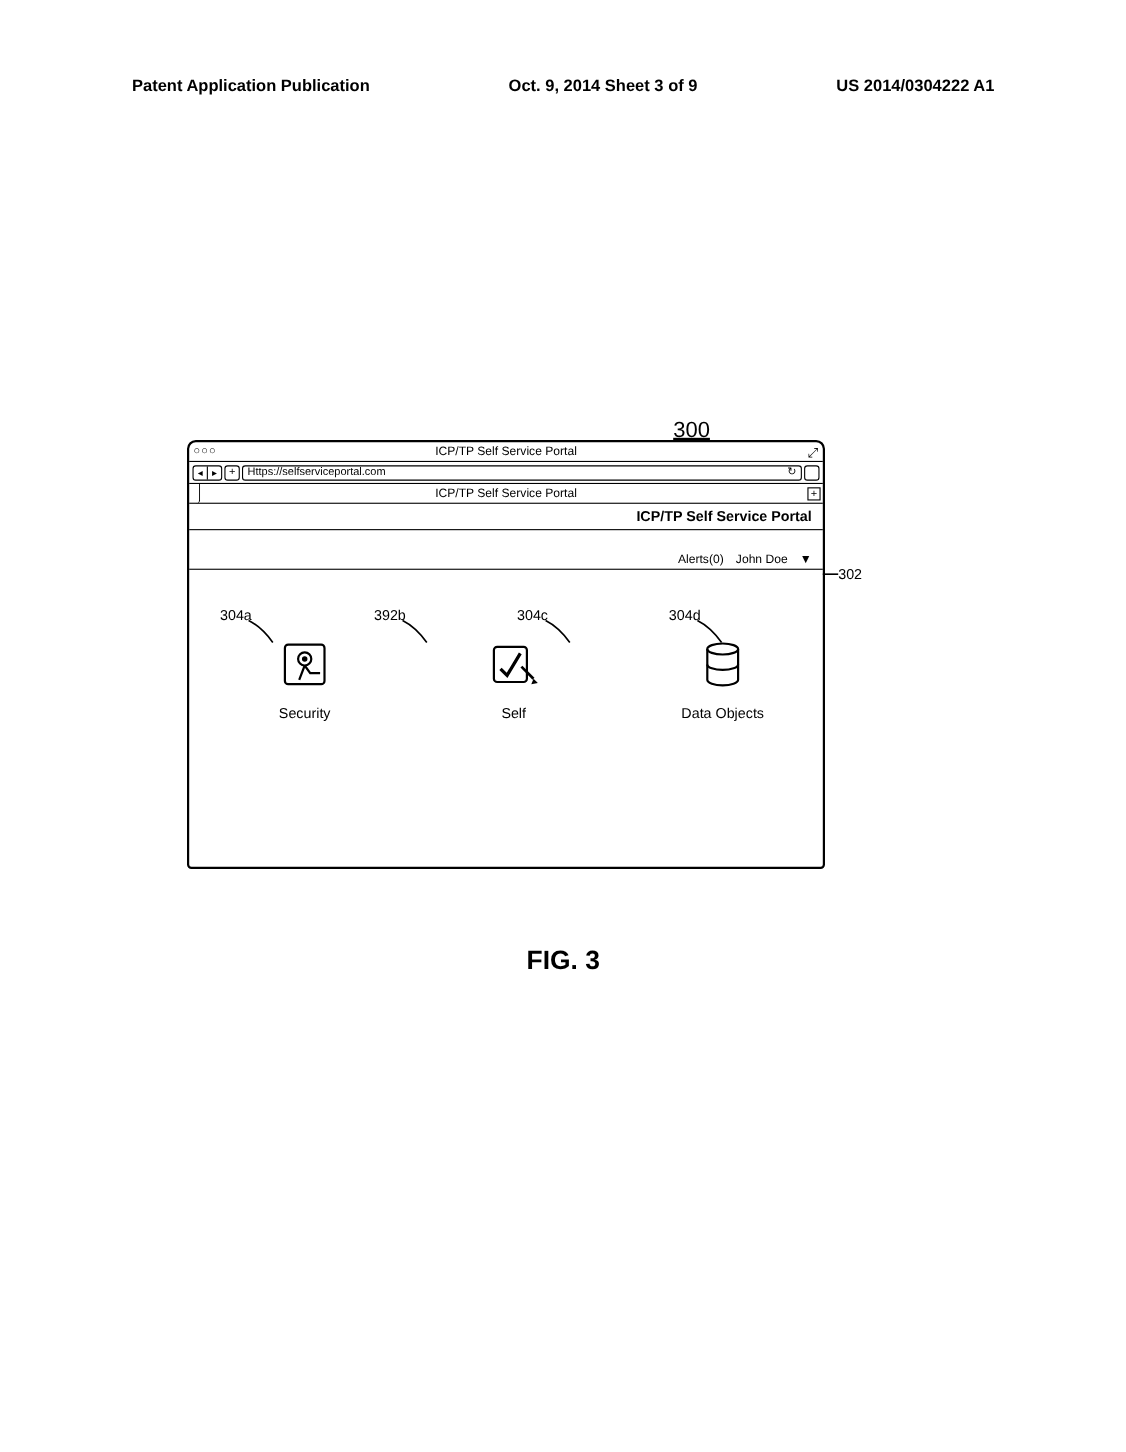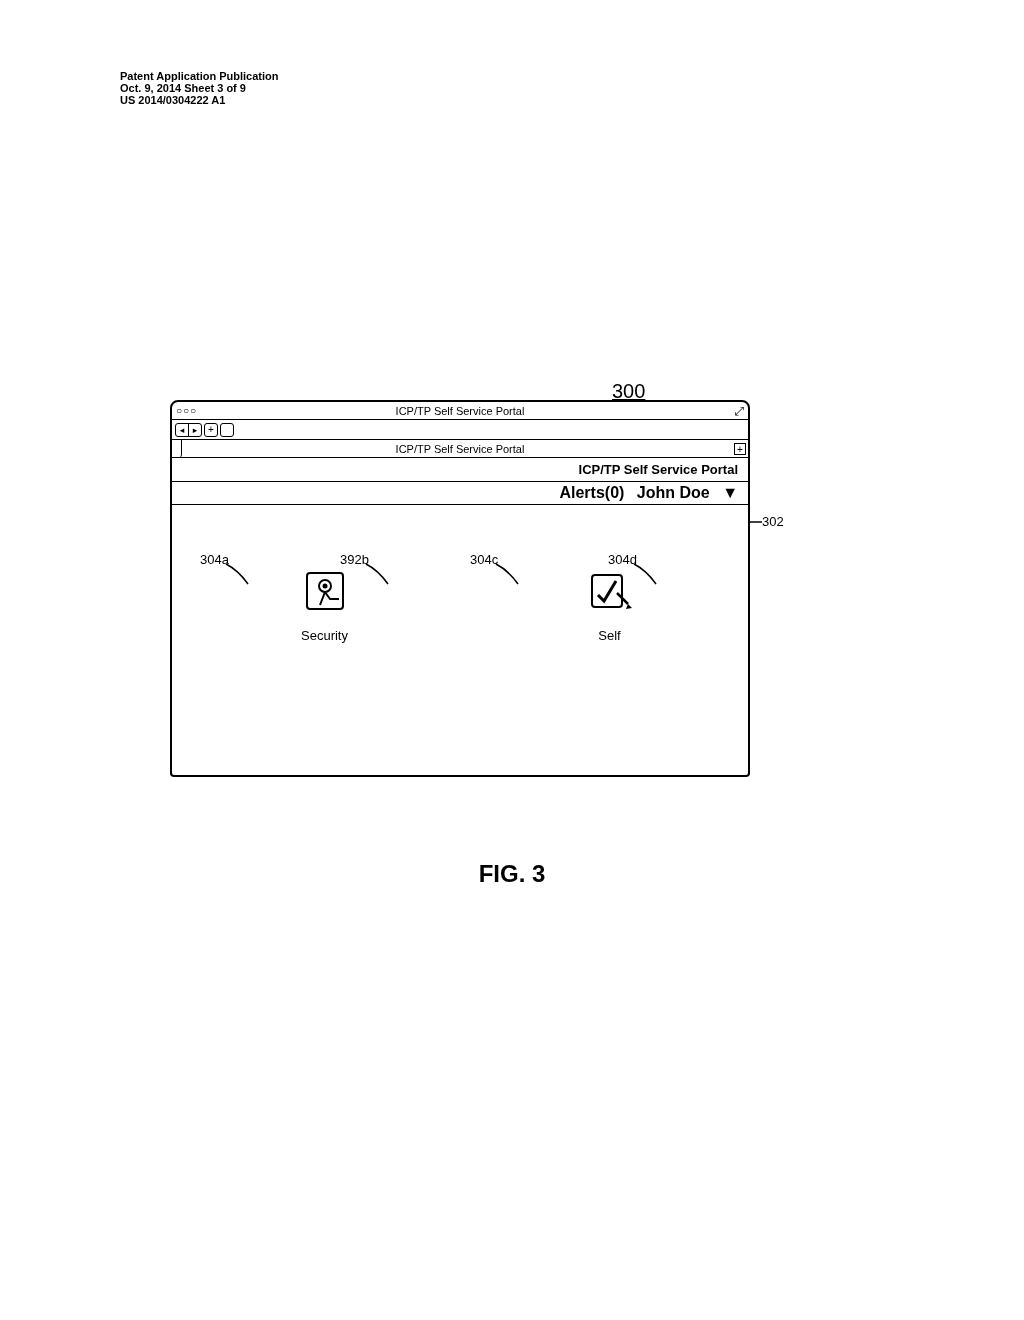--- a/index.html
+++ b/index.html
@@ -9,23 +9,22 @@
     background: #fff;
     color: #000;
     width: 1024px;
     height: 1320px;
     position: relative;
   }
   .page-header {
     display: flex;
     justify-content: space-between;
     padding: 70px 120px 0 120px;
-    font-size: 11px;
+    font-size: 15px;
     font-weight: bold;
-    flex-direction: column;
   }
   .fig-ref {
     position: absolute;
     top: 380px;
     left: 612px;
     font-size: 20px;
     text-decoration: underline;
   }
   .browser-wrap {
     position: absolute;
@@ -143,22 +142,23 @@
     border-bottom: 1.5px solid #000;
     text-align: right;
     padding: 4px 10px;
     font-size: 13px;
     font-weight: bold;
   }
   .user-row {
     border-bottom: 1.5px solid #000;
     text-align: right;
     padding: 2px 10px;
-    font-size: 16px;
-    font-weight: bold;
+    font-size: 11px;
+    font-weight: normal;
+    margin-top: 19px;
   }
   .user-row span { margin-left: 8px; }
   .dashboard {
     height: 270px;
     border-top: none;
   }
   .tiles {
     display: flex;
     justify-content: space-around;
     padding: 64px 16px 0 30px;
@@ -212,20 +212,24 @@
       <span class="win-title">ICP/TP Self Service Portal</span>
       <span class="resize-arrow">⤢</span>
     </div>
     <div class="nav-row">
       <div class="nav-group">
         <div class="nav-btn">◂</div>
         <div class="nav-sep"></div>
         <div class="nav-btn">▸</div>
       </div>
       <div class="add-btn">+</div>
+      <div class="url-bar">
+        <span>Https://selfserviceportal.com</span>
+        <span>↻</span>
+      </div>
       <div class="scroll-btn"></div>
     </div>
     <div class="tab-row">
       <div class="tab-cut"></div>
       <span class="tab-label">ICP/TP Self Service Portal</span>
       <div class="tab-plus">+</div>
     </div>
     <div class="content">
       <div class="brand-row">ICP/TP Self Service Portal</div>
       <div class="user-row">
@@ -246,20 +250,28 @@
           </div>
           <div class="tile">
             <svg class="tile-icon" viewBox="0 0 44 44">
               <rect x="4" y="6" width="30" height="32" rx="3" fill="none" stroke="#000" stroke-width="2"></rect>
               <path d="M10 26 L16 32 L28 12" fill="none" stroke="#000" stroke-width="3"></path>
               <path d="M29 24 L40 35" stroke="#000" stroke-width="2.5"></path>
               <polygon points="40,35 44,39 38,40" fill="#000"></polygon>
             </svg>
             <div>Self</div>
           </div>
+          <div class="tile">
+            <svg class="tile-icon" viewBox="0 0 44 44">
+              <ellipse cx="22" cy="8" rx="14" ry="5" fill="none" stroke="#000" stroke-width="2"></ellipse>
+              <path d="M8 8 V36 A14 5 0 0 0 36 36 V8" fill="none" stroke="#000" stroke-width="2"></path>
+              <path d="M8 22 A14 5 0 0 0 36 22" fill="none" stroke="#000" stroke-width="2"></path>
+            </svg>
+            <div>Data Objects</div>
+          </div>
         </div>
       </div>
     </div>
   </div>
 </div>
 
 <div class="lead lead-302">302</div>
 <div class="lead lead-304a">304a</div>
 <div class="lead lead-304b">392b</div>
 <div class="lead lead-304c">304c</div>

